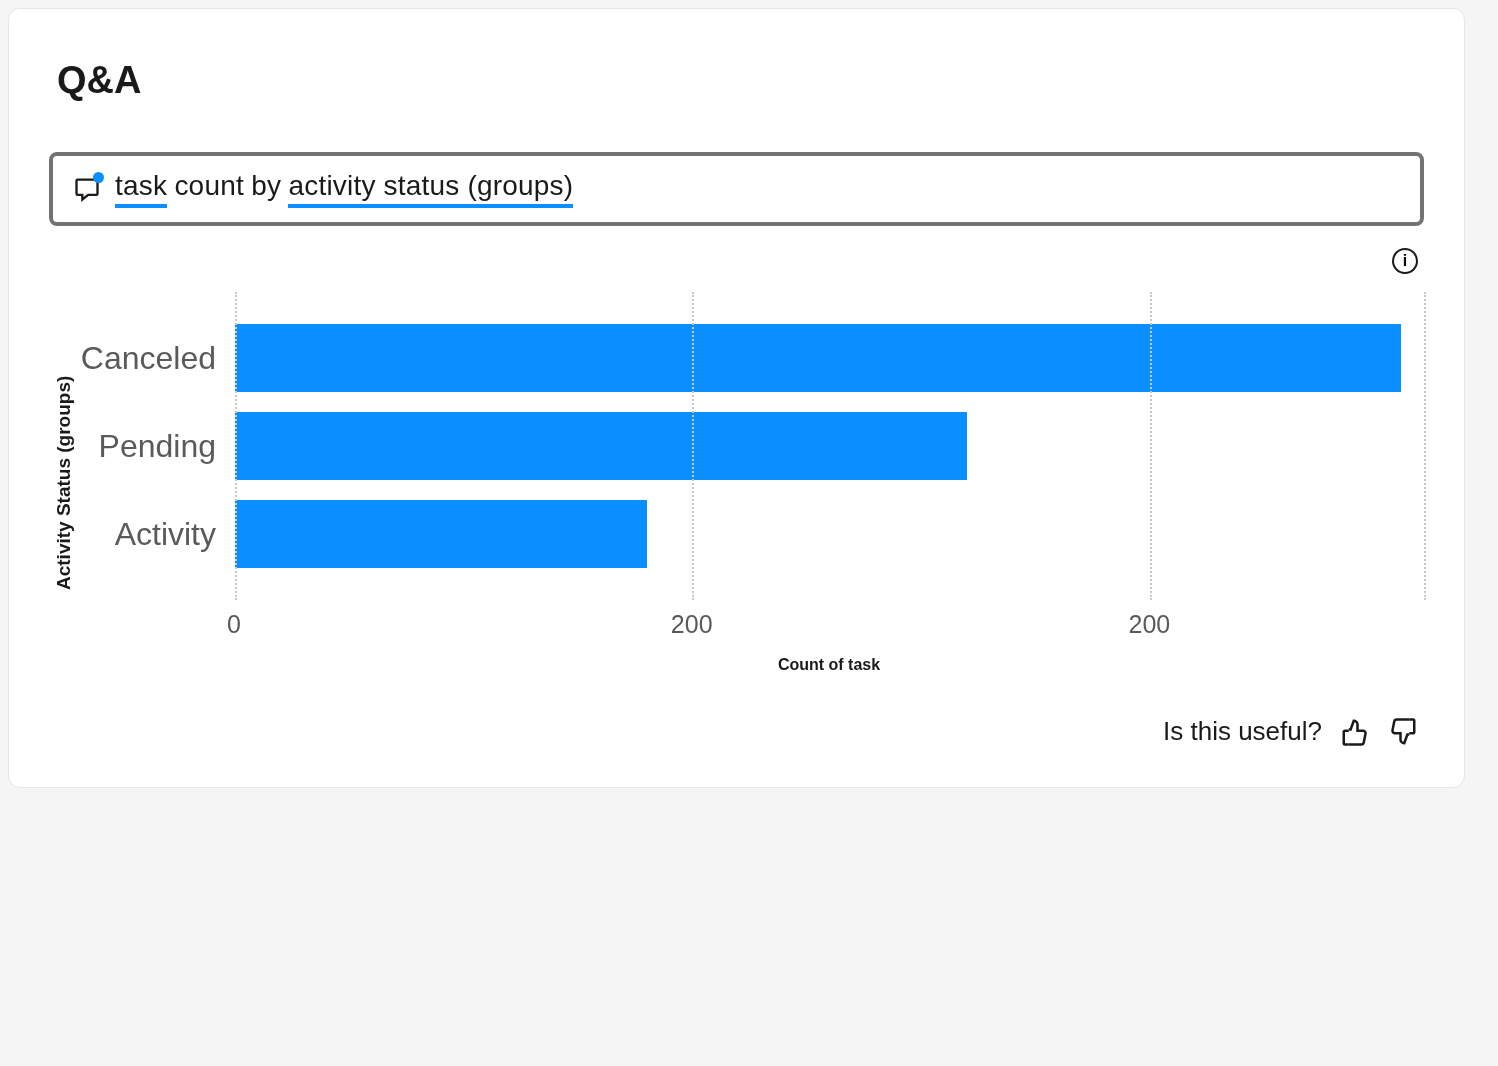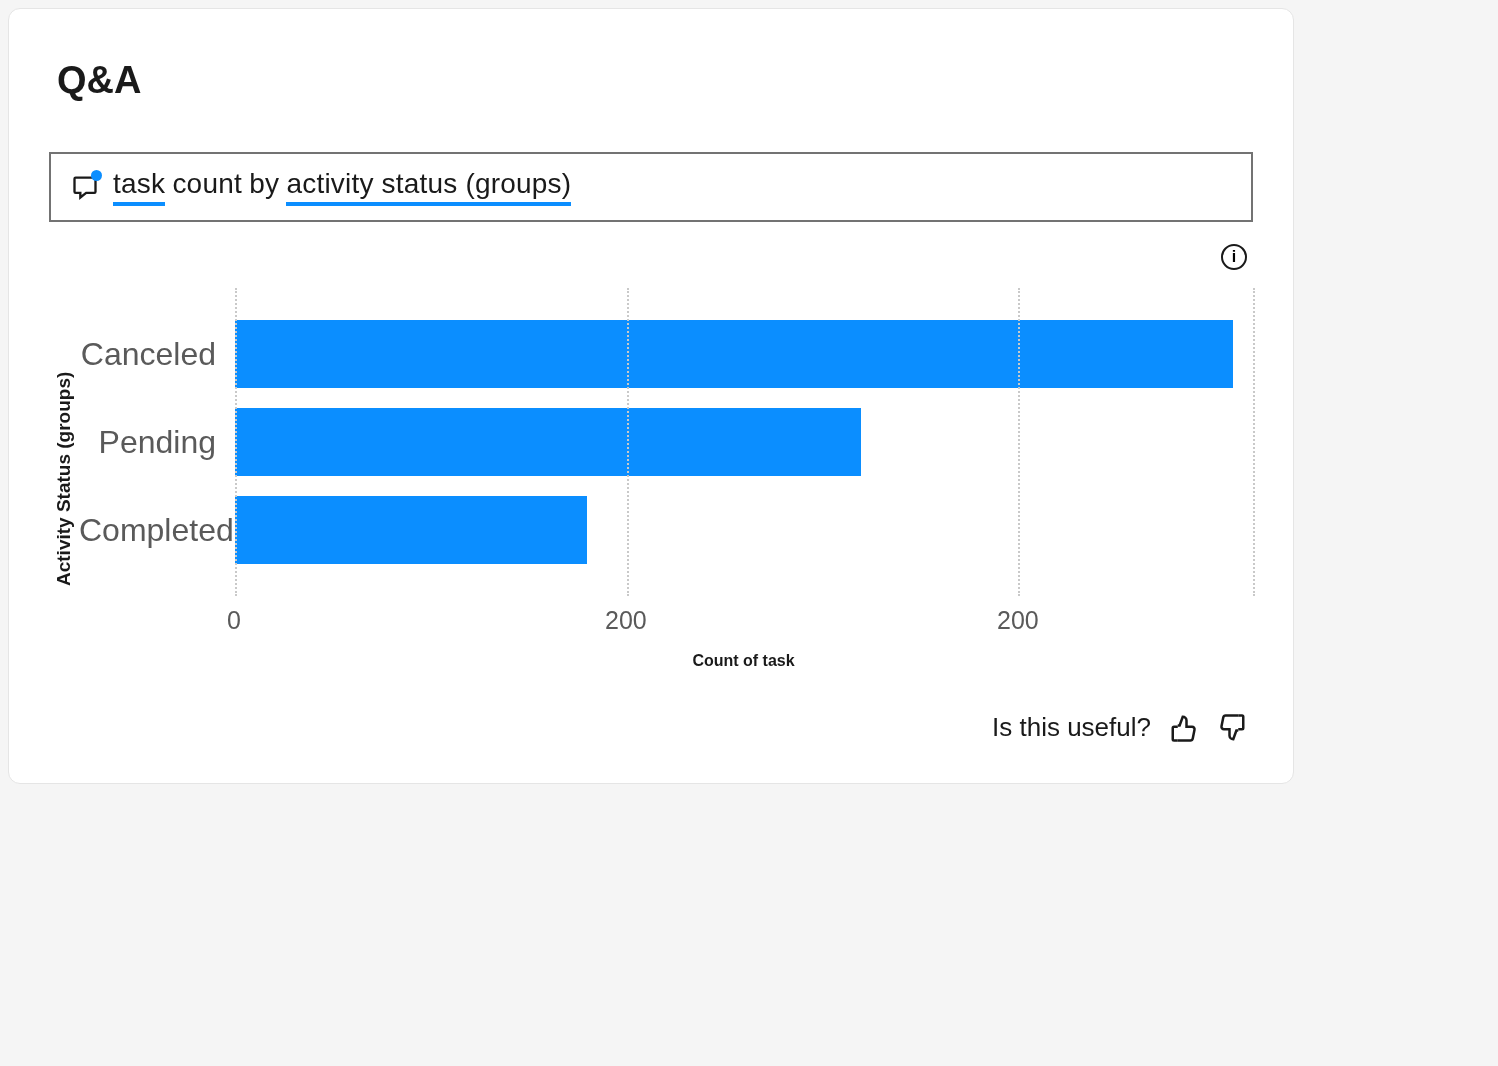--- a/index.html
+++ b/index.html
@@ -11,33 +11,33 @@
       font-family: "Segoe UI", -apple-system, BlinkMacSystemFont, sans-serif;
       background: #f5f5f5;
       padding: 8px;
       width: 1498px;
     }
     .card {
       background: #ffffff;
       border: 1px solid #e5e5e5;
       border-radius: 12px;
       padding: 50px 40px 40px 40px;
-      width: 1286px;
+      width: 1457px;
       position: relative;
     }
     .title {
       font-size: 38px;
       font-weight: 700;
       color: #1a1a1a;
       margin-bottom: 50px;
       margin-left: 8px;
     }
     .query-box {
-      border: 2px solid #737373;
-      border-radius: 0;
+      border: 4px solid #737373;
+      border-radius: 8px;
       padding: 14px 20px;
       display: flex;
       align-items: center;
       gap: 14px;
       margin-bottom: 22px;
     }
     .query-icon {
       width: 28px;
       height: 28px;
       position: relative;
@@ -223,21 +223,21 @@
     <span class="info-icon">i</span>
   </div>
 
   <div class="chart-wrap">
     <div class="yaxis-title">Activity Status (groups)</div>
     <div class="plot-col">
       <div class="plot-row">
         <div class="ylabels" id="ylabels">
             <div class="ylabel">Canceled</div>
             <div class="ylabel">Pending</div>
-            <div class="ylabel">Completed</div>
+            <div class="ylabel">Activity</div>
           </div>
         <div class="plot-area" id="plot-area">
           <div class="bars" id="bars">
               <div class="bar" style="width: 98.0769%; background: rgb(11, 142, 255);"></div>
               <div class="bar" style="width: 61.5385%; background: rgb(11, 142, 255);"></div>
               <div class="bar" style="width: 34.6154%; background: rgb(11, 142, 255);"></div>
             </div>
         <div class="gridline" style="left: 0%;"></div>
             <div class="gridline" style="left: 38.4615%;"></div>
             <div class="gridline" style="left: 76.9231%;"></div>

